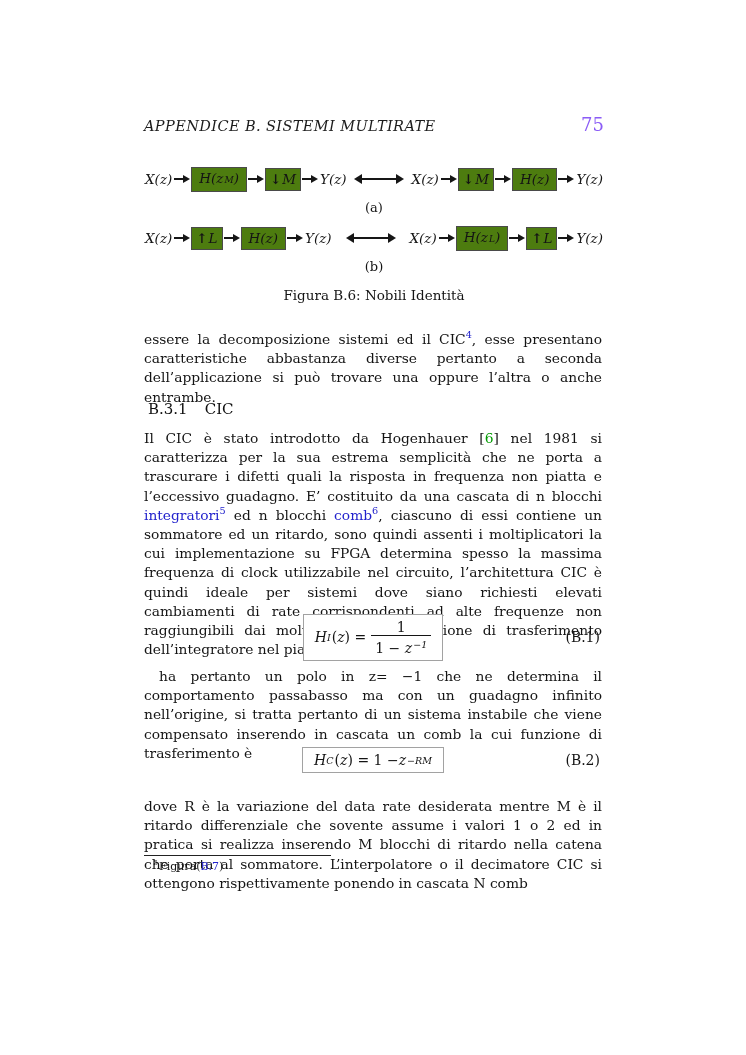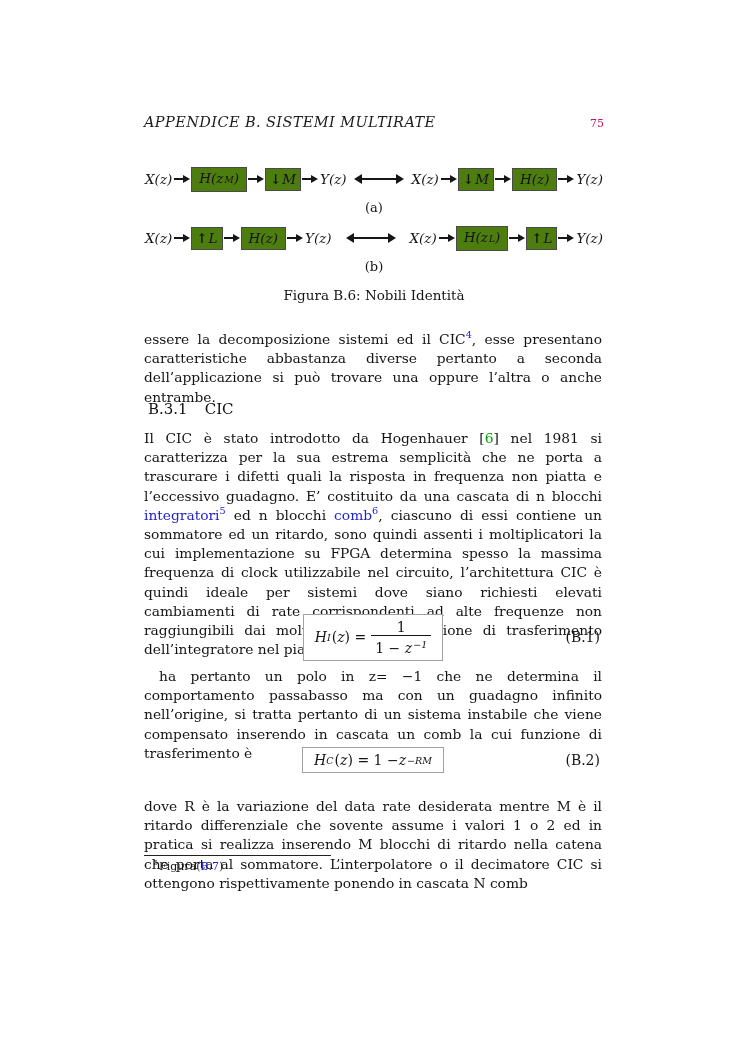--- a/index.html
+++ b/index.html
@@ -5,21 +5,21 @@
   html,body{margin:0;padding:0;background:#ffffff;}
   .page{
     position:relative;width:746px;height:1055px;background:#ffffff;overflow:hidden;
     font-family:"DejaVu Serif","Liberation Serif",serif;color:#141414;
   }
   .content{position:absolute;left:144px;top:0;width:460px;}
 
   
   .hdr{position:absolute;top:114px;left:0;width:100%;display:flex;justify-content:space-between;align-items:baseline;gap:28px;}
   .hdr .title{font-style:italic;font-size:14.5px;letter-spacing:.4px;color:#1c1c1c;}
-  .hdr .pno{font-size:11px;color:#be185d;}
+  .hdr .pno{font-size:18px;color:#8b5cf6;}
 
   
   .figure{position:absolute;top:162px;left:0;width:100%;}
   .fig-row{display:flex;align-items:center;justify-content:space-between;height:34px;}
   .diag{display:flex;align-items:center;font-style:italic;font-size:13.5px;white-space:nowrap;text-align:right;}
   .sig{padding:0 1px;}
   .blk{border:1.3px solid #4a4a4a;padding:2px 7px;display:inline-flex;align-items:baseline;line-height:17px;background:#4d7c0f;}
   .blk.rate{padding:2px 4px;}
   .blk sup{font-size:9px;font-style:italic;margin-left:1px;}
   .ra{font-weight:bold;font-style:normal;margin-right:1px;}

